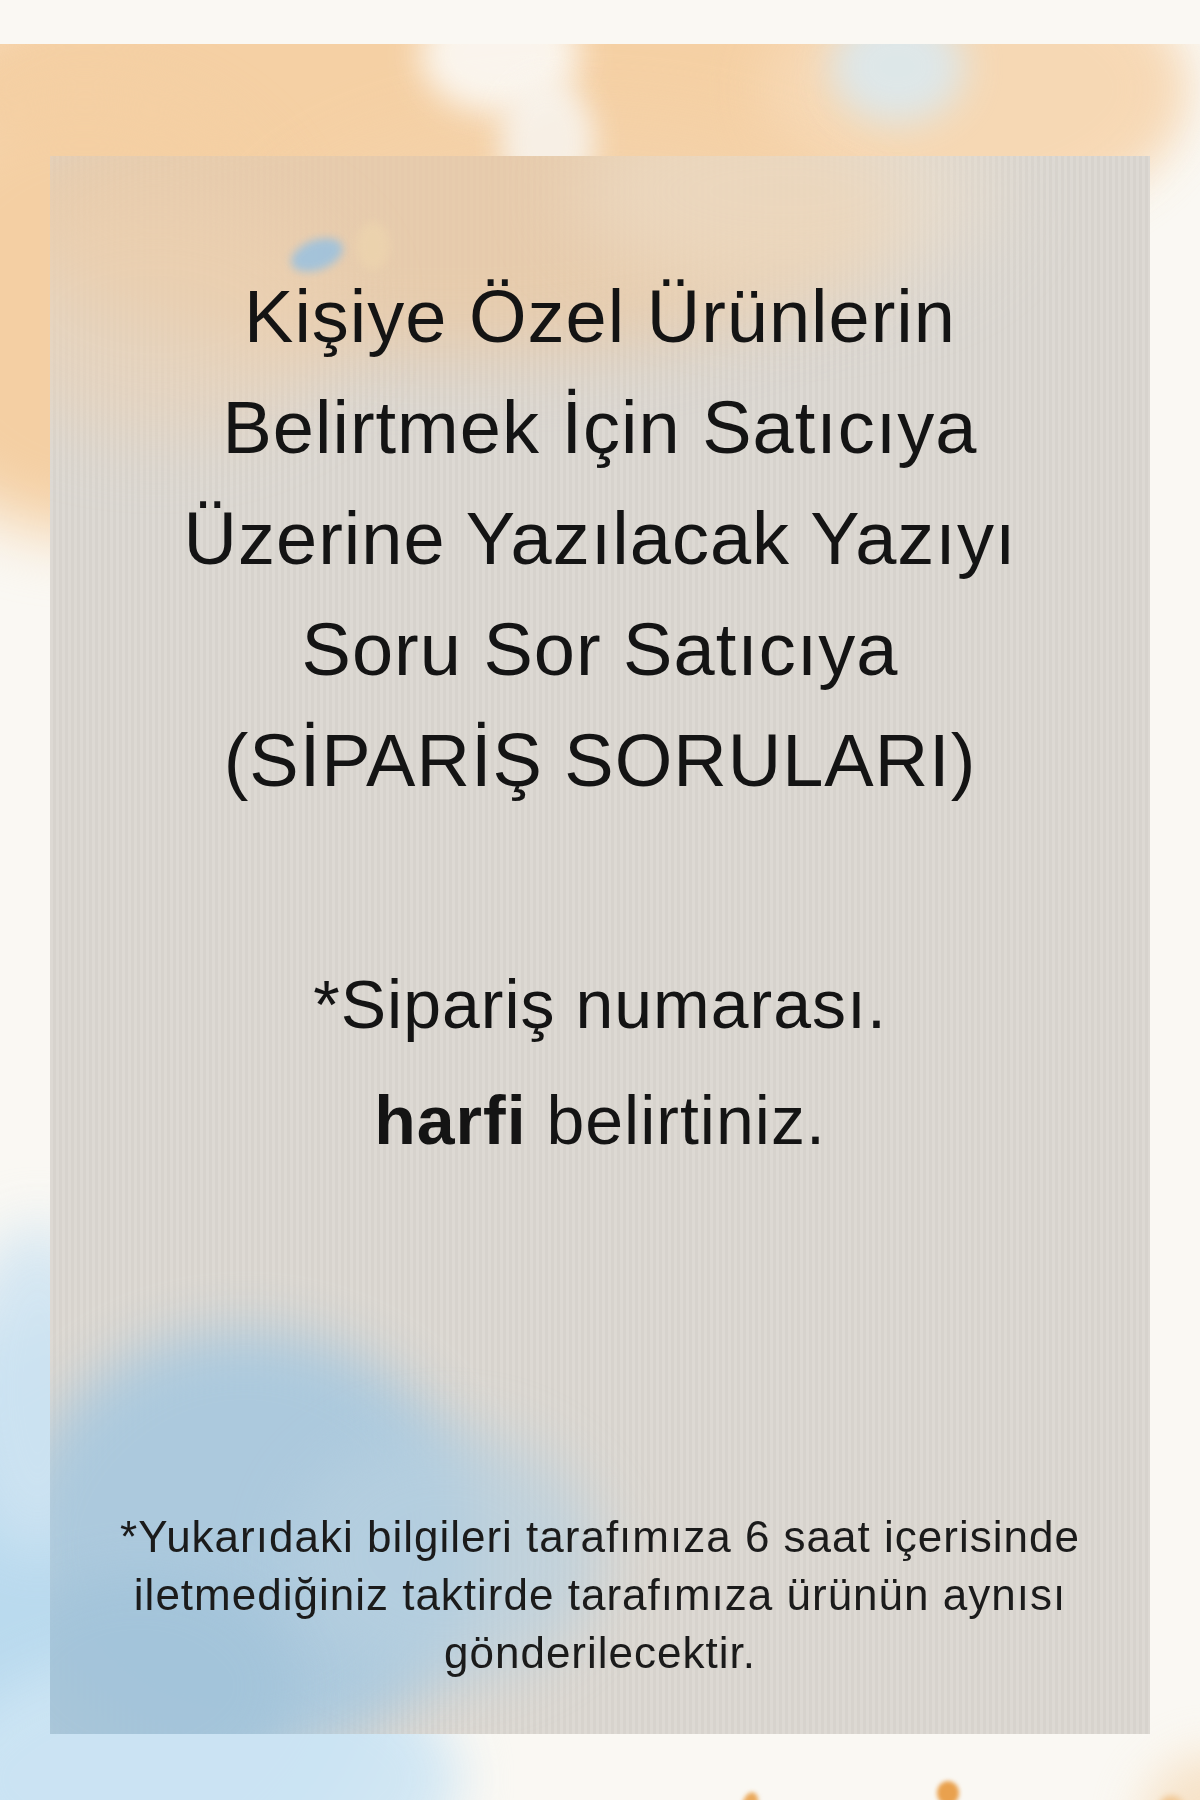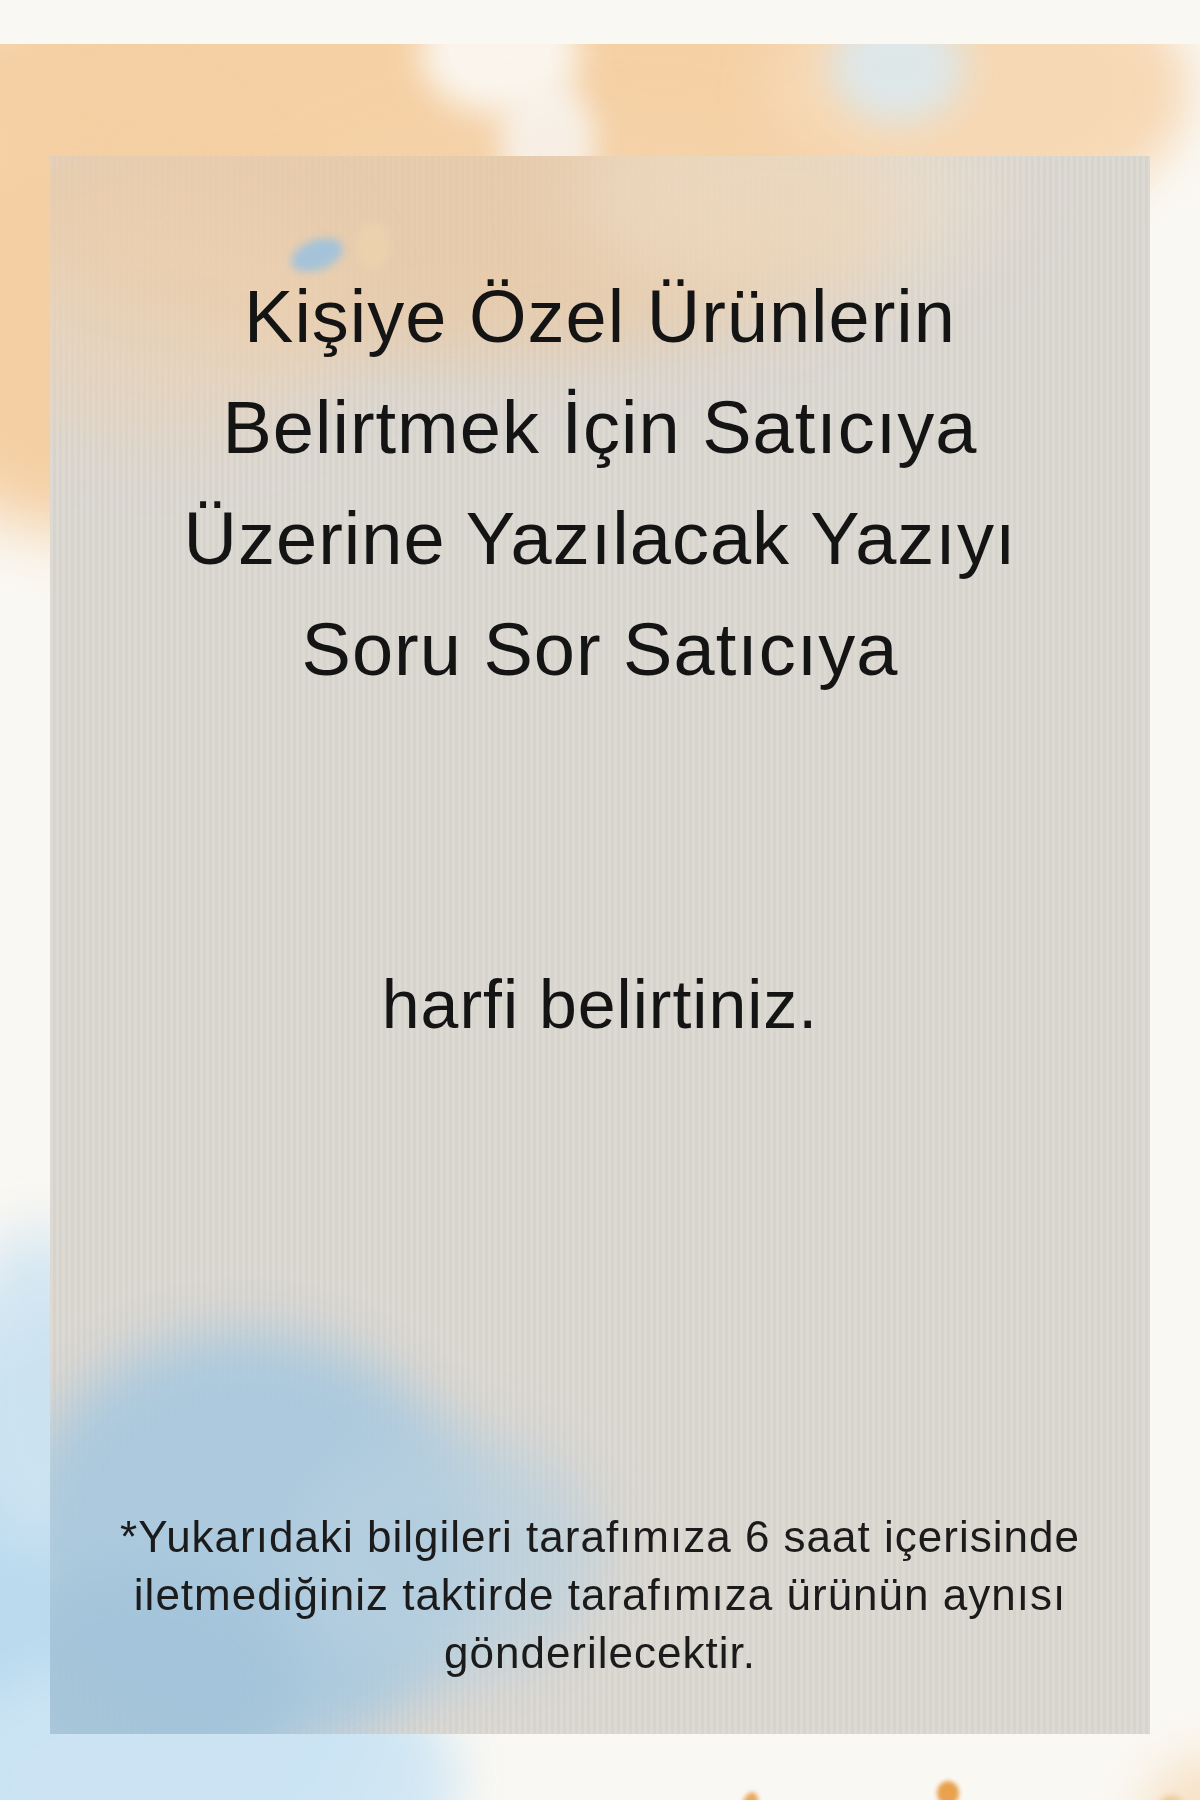--- a/index.html
+++ b/index.html
@@ -68,21 +68,21 @@
     left: 0;
     width: 100%;
     text-align: center;
     color: #141414;
     letter-spacing: 1px;
     white-space: nowrap;
   }
   .heading  { top: 105px;  font-size: 74px; line-height: 111px; }
   .midblock { top: 790px;  font-size: 68px; line-height: 116px; }
   .footnote { top: 1352px; font-size: 44px; line-height: 58px; color: #1b1b1b; }
-  .bold { font-weight: 400; }
+  .bold { font-weight: 700; }
 </style>
 </head>
 <body>
 
 <div class="screen">
 
   <div class="blob ob1"></div>
   <div class="blob ob2"></div>
   <div class="blob ob3"></div>
   <div class="blob ob4"></div>
@@ -108,23 +108,25 @@
     <div class="blob pbb2"></div>
     <div class="blob pbb3"></div>
     <div class="blob psb"></div>
     <div class="blob pst"></div>
 
     <div class="txt heading">
       <div>Kişiye Özel Ürünlerin</div>
       <div>Belirtmek İçin Satıcıya</div>
       <div>Üzerine Yazılacak Yazıyı</div>
       <div>Soru Sor Satıcıya</div>
+      <div>(SİPARİŞ SORULARI)</div>
     </div>
 
     <div class="txt midblock">
+      <div>*Sipariş numarası.</div>
       <div><span class="bold">harfi</span><span> belirtiniz.</span></div>
     </div>
 
     <div class="txt footnote">
       <div>*Yukarıdaki bilgileri tarafımıza 6 saat içerisinde</div>
       <div>iletmediğiniz taktirde tarafımıza ürünün aynısı</div>
       <div>gönderilecektir.</div>
     </div>
 
   </div>

